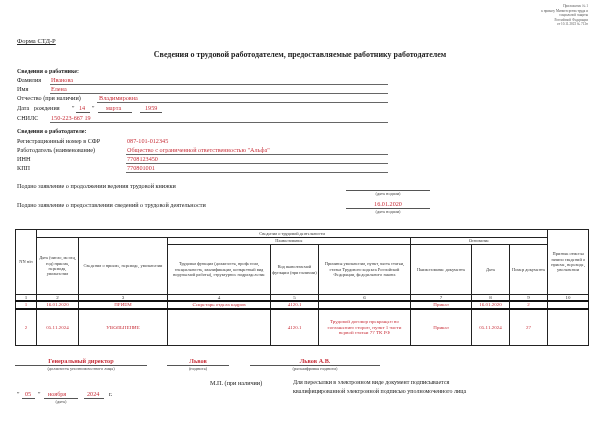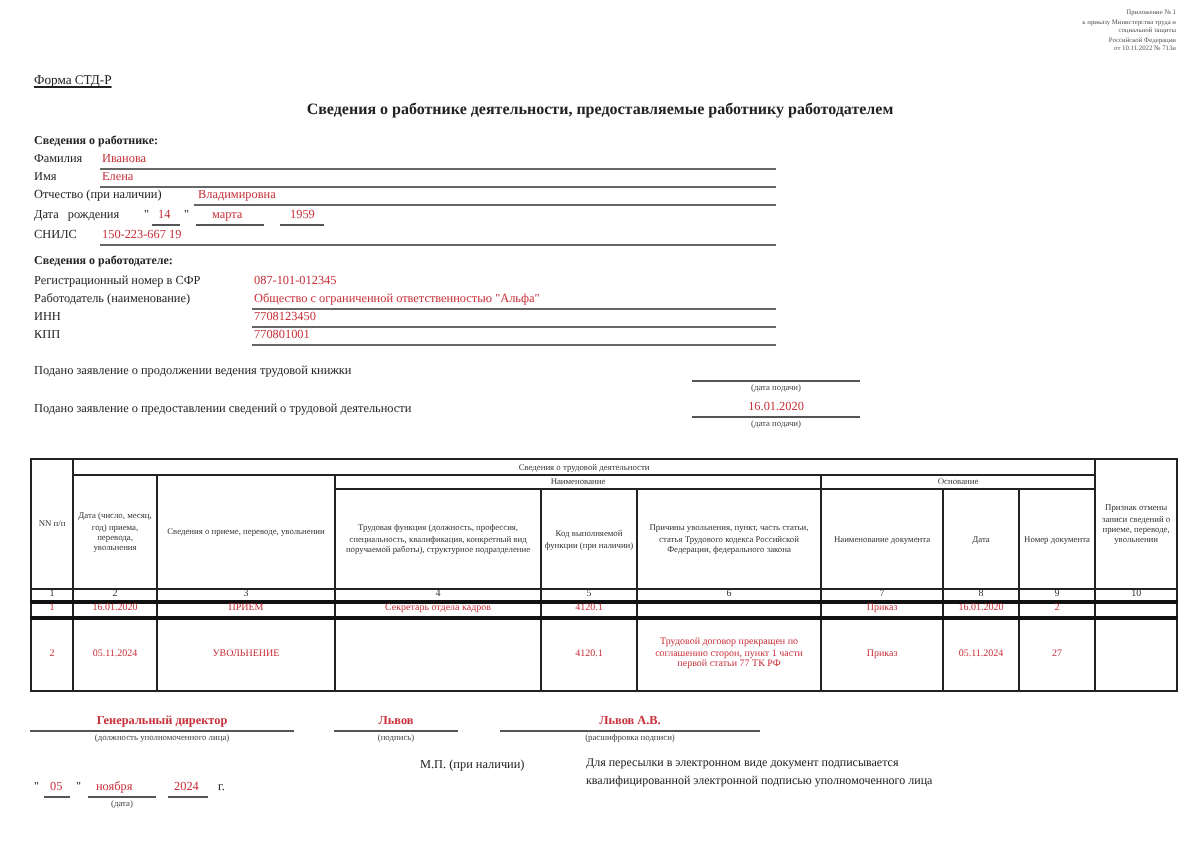--- a/index.html
+++ b/index.html
@@ -28,21 +28,21 @@
 
 <div class="abs annex">
   <div>Приложение № 1</div>
   <div>к приказу Министерства труда и</div>
   <div>социальной защиты</div>
   <div>Российской Федерации</div>
   <div>от 10.11.2022 № 713н</div>
 </div>
 
 <div class="abs form-name">Форма СТД-Р</div>
-<div class="abs doc-title">Сведения о работнике деятельности, предоставляемые работнику работодателем</div>
+<div class="abs doc-title">Сведения о трудовой работодателем, предоставляемые работнику работодателем</div>
 
 <div class="abs sec-head" style="left:17px;top:68px;">Сведения о работнике:</div>
 
 <div class="abs lbl" style="left:17px;top:76px;">Фамилия</div>
 <div class="abs val" style="left:51px;top:76px;">Иванова</div>
 <div class="uline" style="left:50px;width:338px;top:84px;"></div>
 
 <div class="abs lbl" style="left:17px;top:85px;">Имя</div>
 <div class="abs val" style="left:51px;top:85px;">Елена</div>
 <div class="uline" style="left:50px;width:338px;top:93px;"></div>

